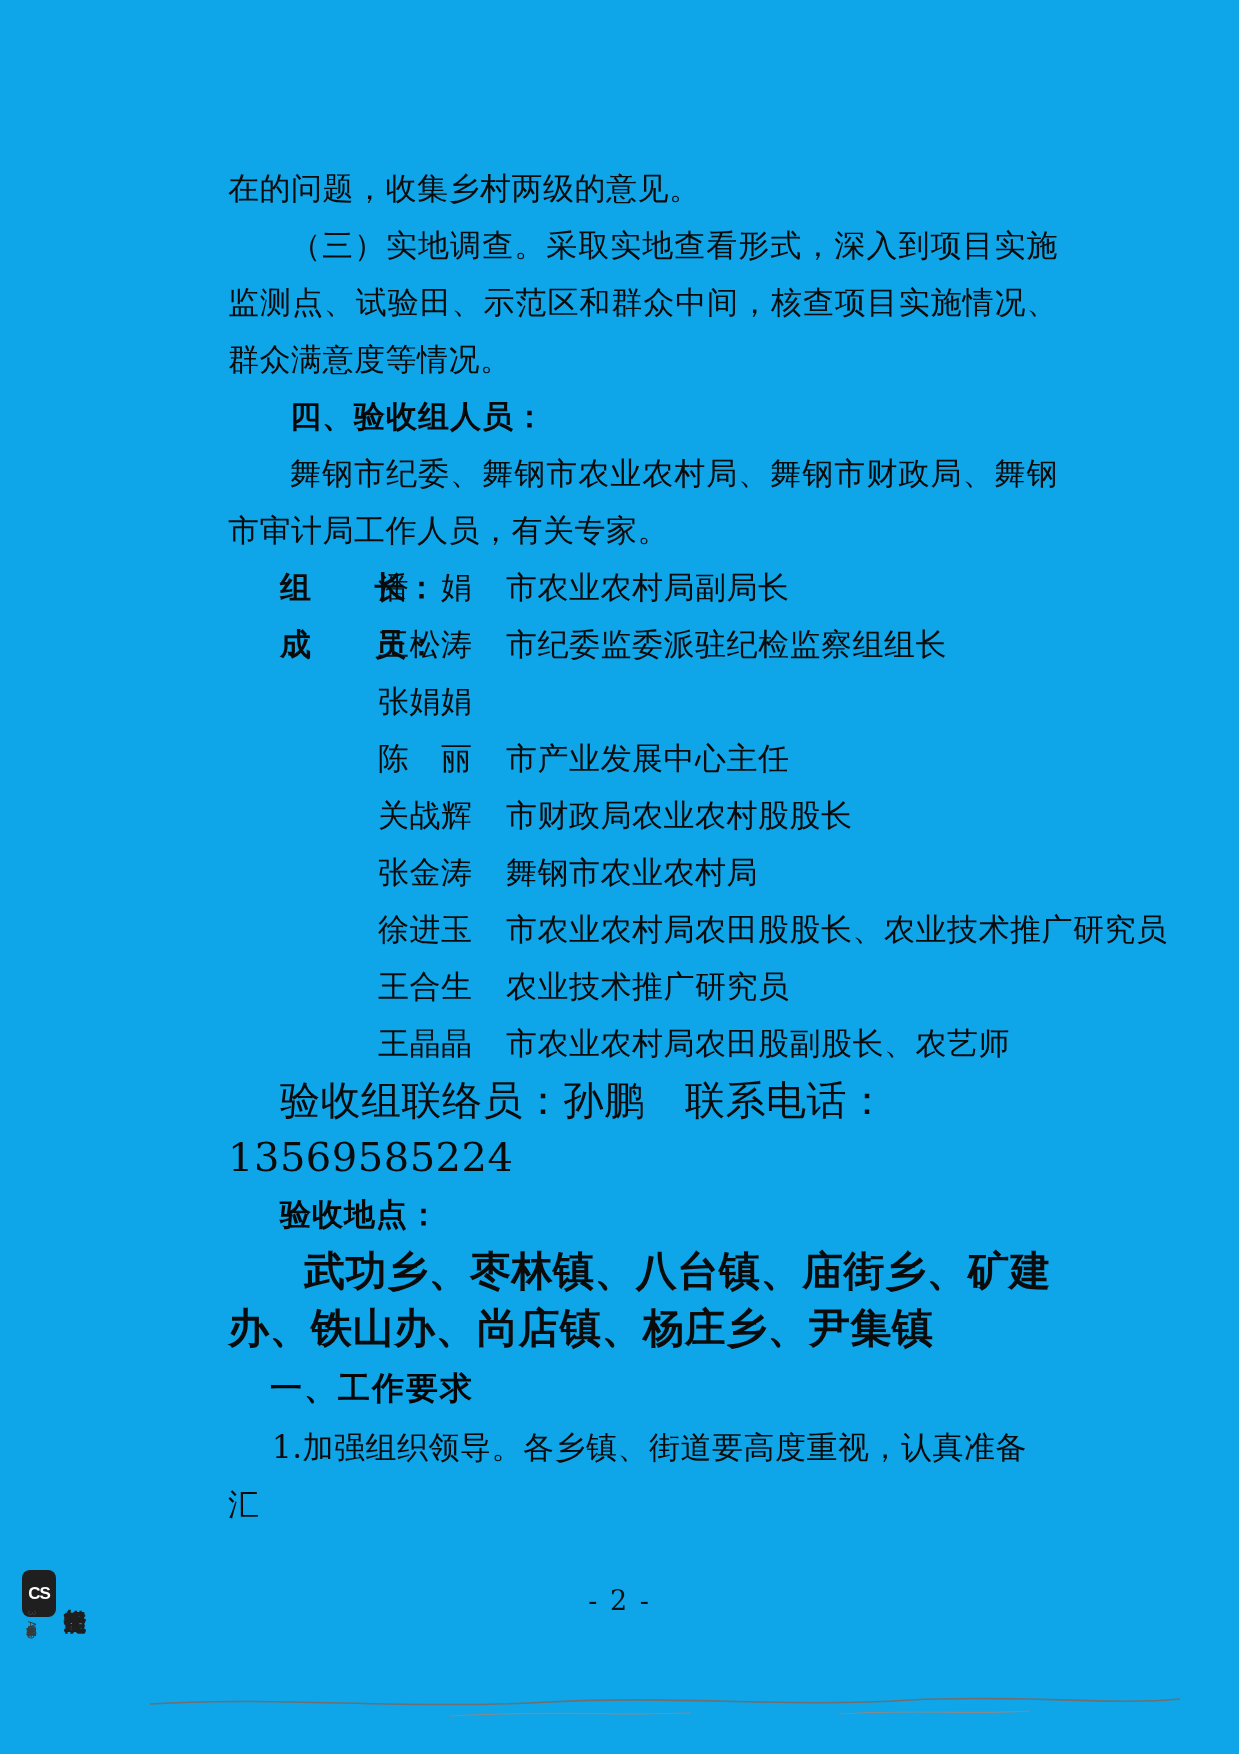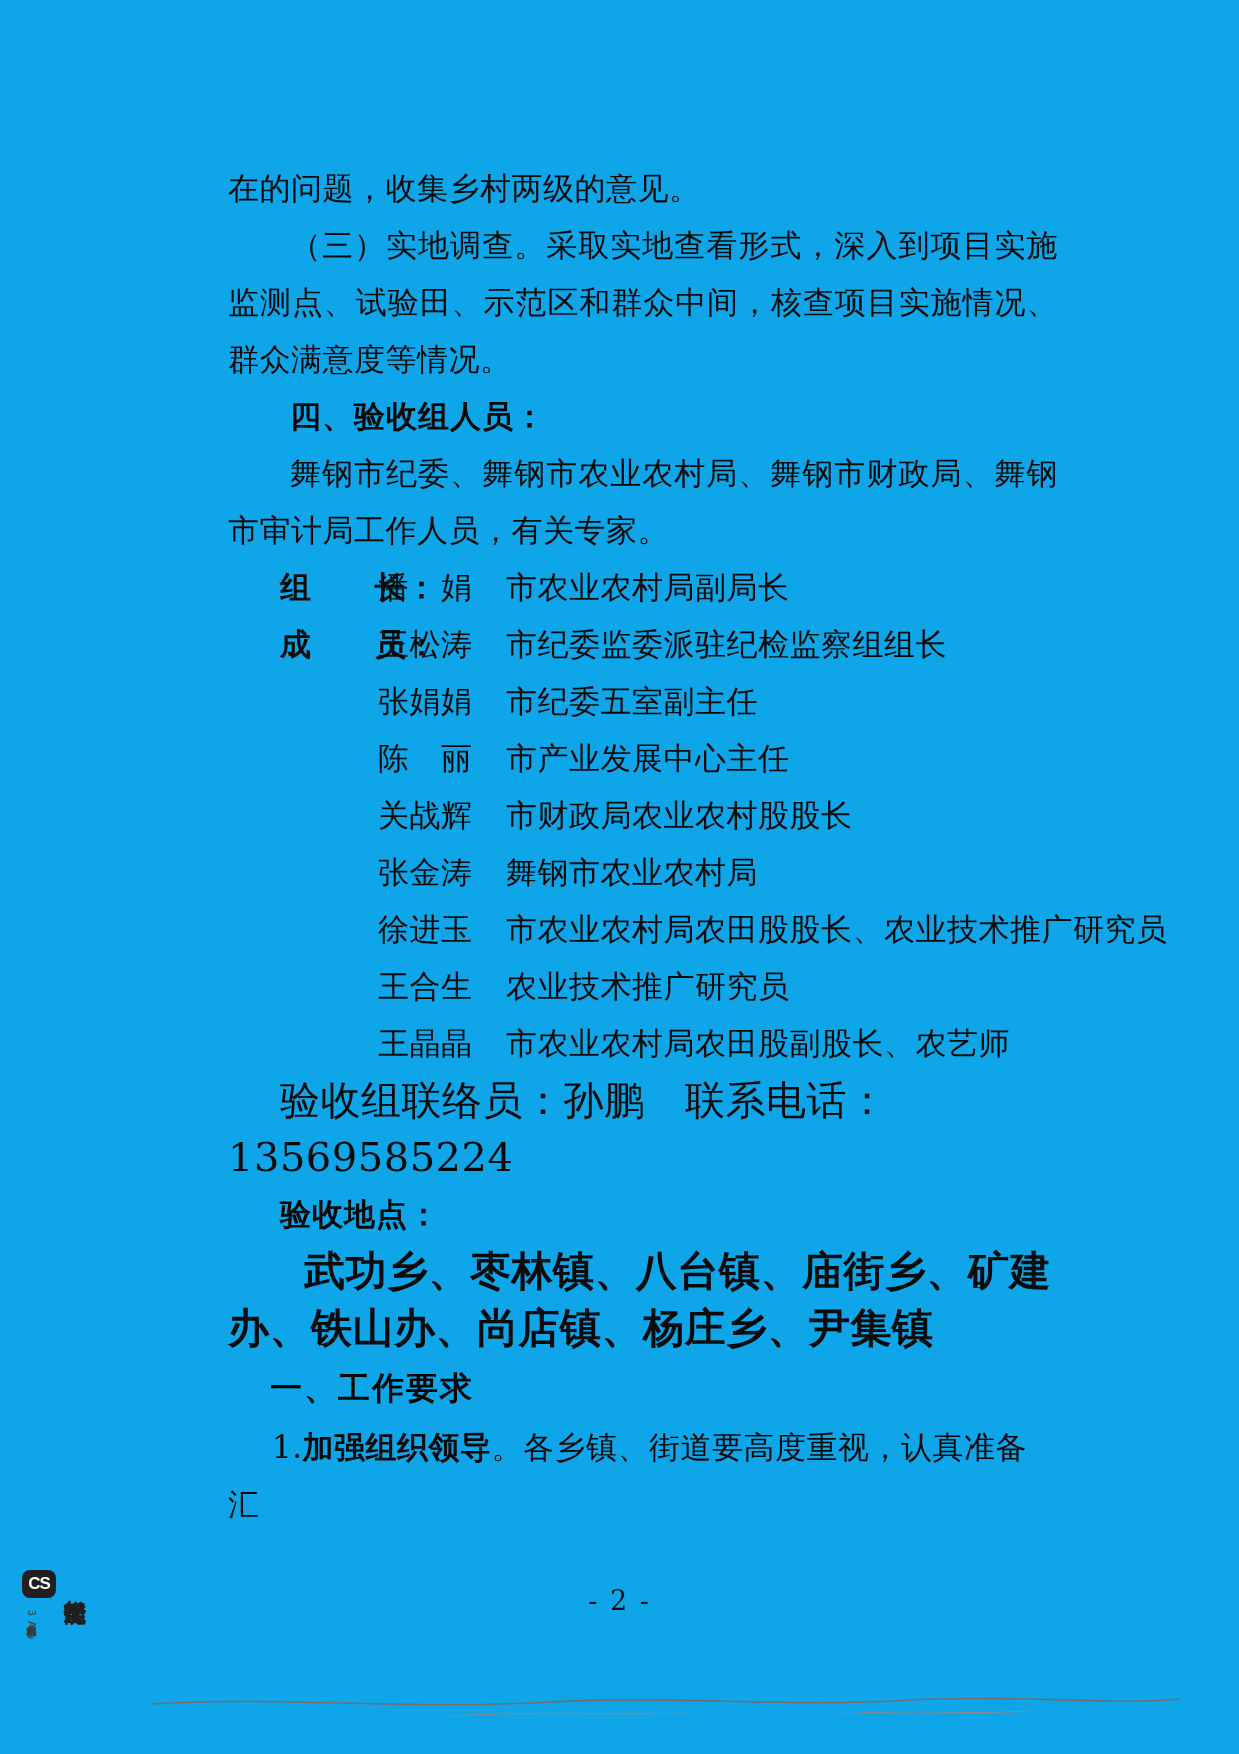--- a/index.html
+++ b/index.html
@@ -131,21 +131,21 @@
 
   .req-line {
     font-size: 31px;
     line-height: 57px;
     color: #0b0b0b;
     margin: 0;
     text-indent: 44px;
     letter-spacing: 0.5px;
   }
   .req-line .bold {
-    font-weight: bold;
+    font-weight: normal;
   }
 
   
   .page-number {
     position: absolute;
     left: 0;
     right: 0;
     top: 1585px;
     text-align: center;
     font-size: 27px;
@@ -158,21 +158,21 @@
   .watermark {
     position: absolute;
     left: 22px;
     top: 1570px;
     display: flex;
     align-items: center;
     gap: 8px;
   }
   .wm-logo {
     width: 34px;
-    height: 28px;
+    height: 47px;
     border-radius: 8px;
     background: #1f1f1f;
     color: #fff;
     font-size: 17px;
     font-weight: bold;
     display: flex;
     align-items: center;
     justify-content: center;
     font-family: "Liberation Sans", sans-serif;
     letter-spacing: -1px;
@@ -234,21 +234,20 @@
 
       <div class="roster-row">
         <span class="roster-label">成　　员：</span>
         <span class="roster-name">王松涛</span>
         <span class="roster-title">市纪委监委派驻纪检监察组组长</span>
       </div>
 
       <div class="roster-row">
         <span class="roster-label blank"></span>
         <span class="roster-name">张娟娟</span>
-        <span class="roster-title">市纪委五室副主任</span>
       </div>
 
       <div class="roster-row">
         <span class="roster-label blank"></span>
         <span class="roster-name">陈　丽</span>
         <span class="roster-title">市产业发展中心主任</span>
       </div>
 
       <div class="roster-row">
         <span class="roster-label blank"></span>

